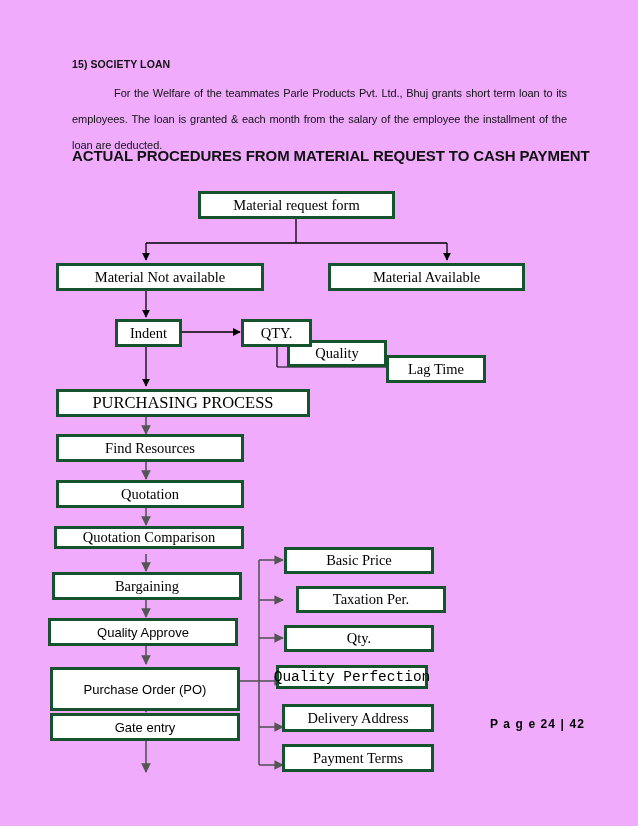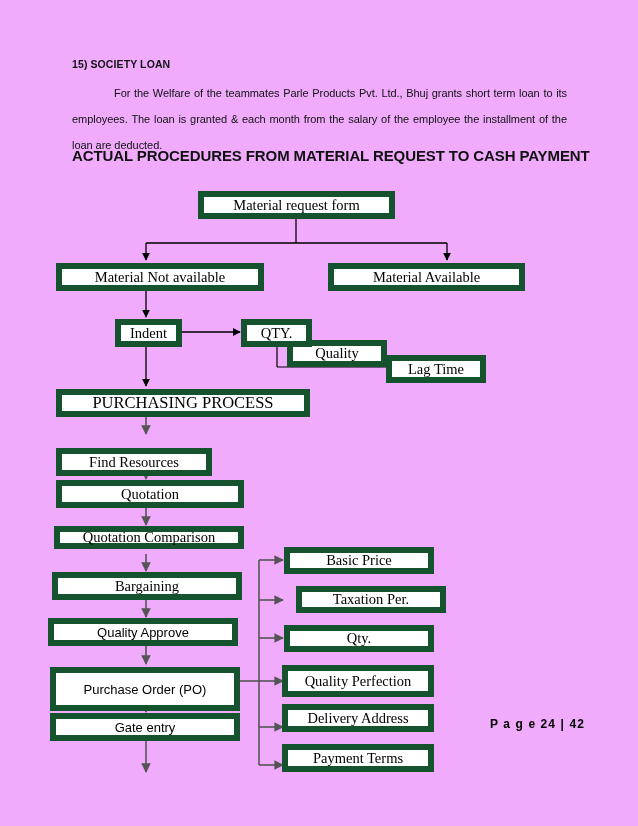--- a/index.html
+++ b/index.html
@@ -65,21 +65,21 @@
   #flowchart {
     position: absolute;
     left: 0;
     top: 0;
     width: 638px;
     height: 826px;
   }
   .node {
     position: absolute;
     box-sizing: border-box;
-    border: 6px solid #14532d;
+    border: 3px solid #14532d;
     background: #ffffff;
     font-family: "Liberation Serif", serif;
     font-size: 14.5px;
     color: #000000;
     display: flex;
     align-items: center;
     justify-content: center;
     text-align: center;
     line-height: 1;
     z-index: 5;
@@ -192,21 +192,21 @@
     <div class="node" style="left:287px; top:340px; width:100px; height:27px; z-index:7;">
       <span>Quality</span>
     </div>
     <div class="node" style="left:386px; top:355px; width:100px; height:28px; z-index:6;">
       <span>Lag Time</span>
     </div>
 
     <div class="node big" style="left:56px; top:389px; width:254px; height:28px;">
       <span>PURCHASING PROCESS</span>
     </div>
-    <div class="node" style="left:56px; top:448px; width:156px; height:28px;">
+    <div class="node" style="left:56px; top:434px; width:188px; height:28px;">
       <span>Find Resources</span>
     </div>
     <div class="node" style="left:56px; top:480px; width:188px; height:28px;">
       <span>Quotation</span>
     </div>
     <div class="node" style="left:54px; top:526px; width:190px; height:23px;">
       <span>Quotation Comparison</span>
     </div>
     <div class="node" style="left:52px; top:572px; width:190px; height:28px;text-align:center;">
       <span>Bargaining</span>
@@ -223,21 +223,21 @@
 
     <div class="node" style="left:284px; top:547px; width:150px; height:27px;">
       <span>Basic Price</span>
     </div>
     <div class="node" style="left:296px; top:586px; width:150px; height:27px;">
       <span>Taxation Per.</span>
     </div>
     <div class="node" style="left:284px; top:625px; width:150px; height:27px;">
       <span>Qty.</span>
     </div>
-    <div class="node" style="left:282px; top:665px; width:152px; height:32px;">
+    <div class="node" style="left:276px; top:665px; width:152px; height:24px;font-family:Liberation Mono, monospace;">
       <span>Quality Perfection</span>
     </div>
     <div class="node" style="left:282px; top:704px; width:152px; height:28px;">
       <span>Delivery Address</span>
     </div>
     <div class="node" style="left:282px; top:744px; width:152px; height:28px;">
       <span>Payment Terms</span>
     </div>
 
   </div>

